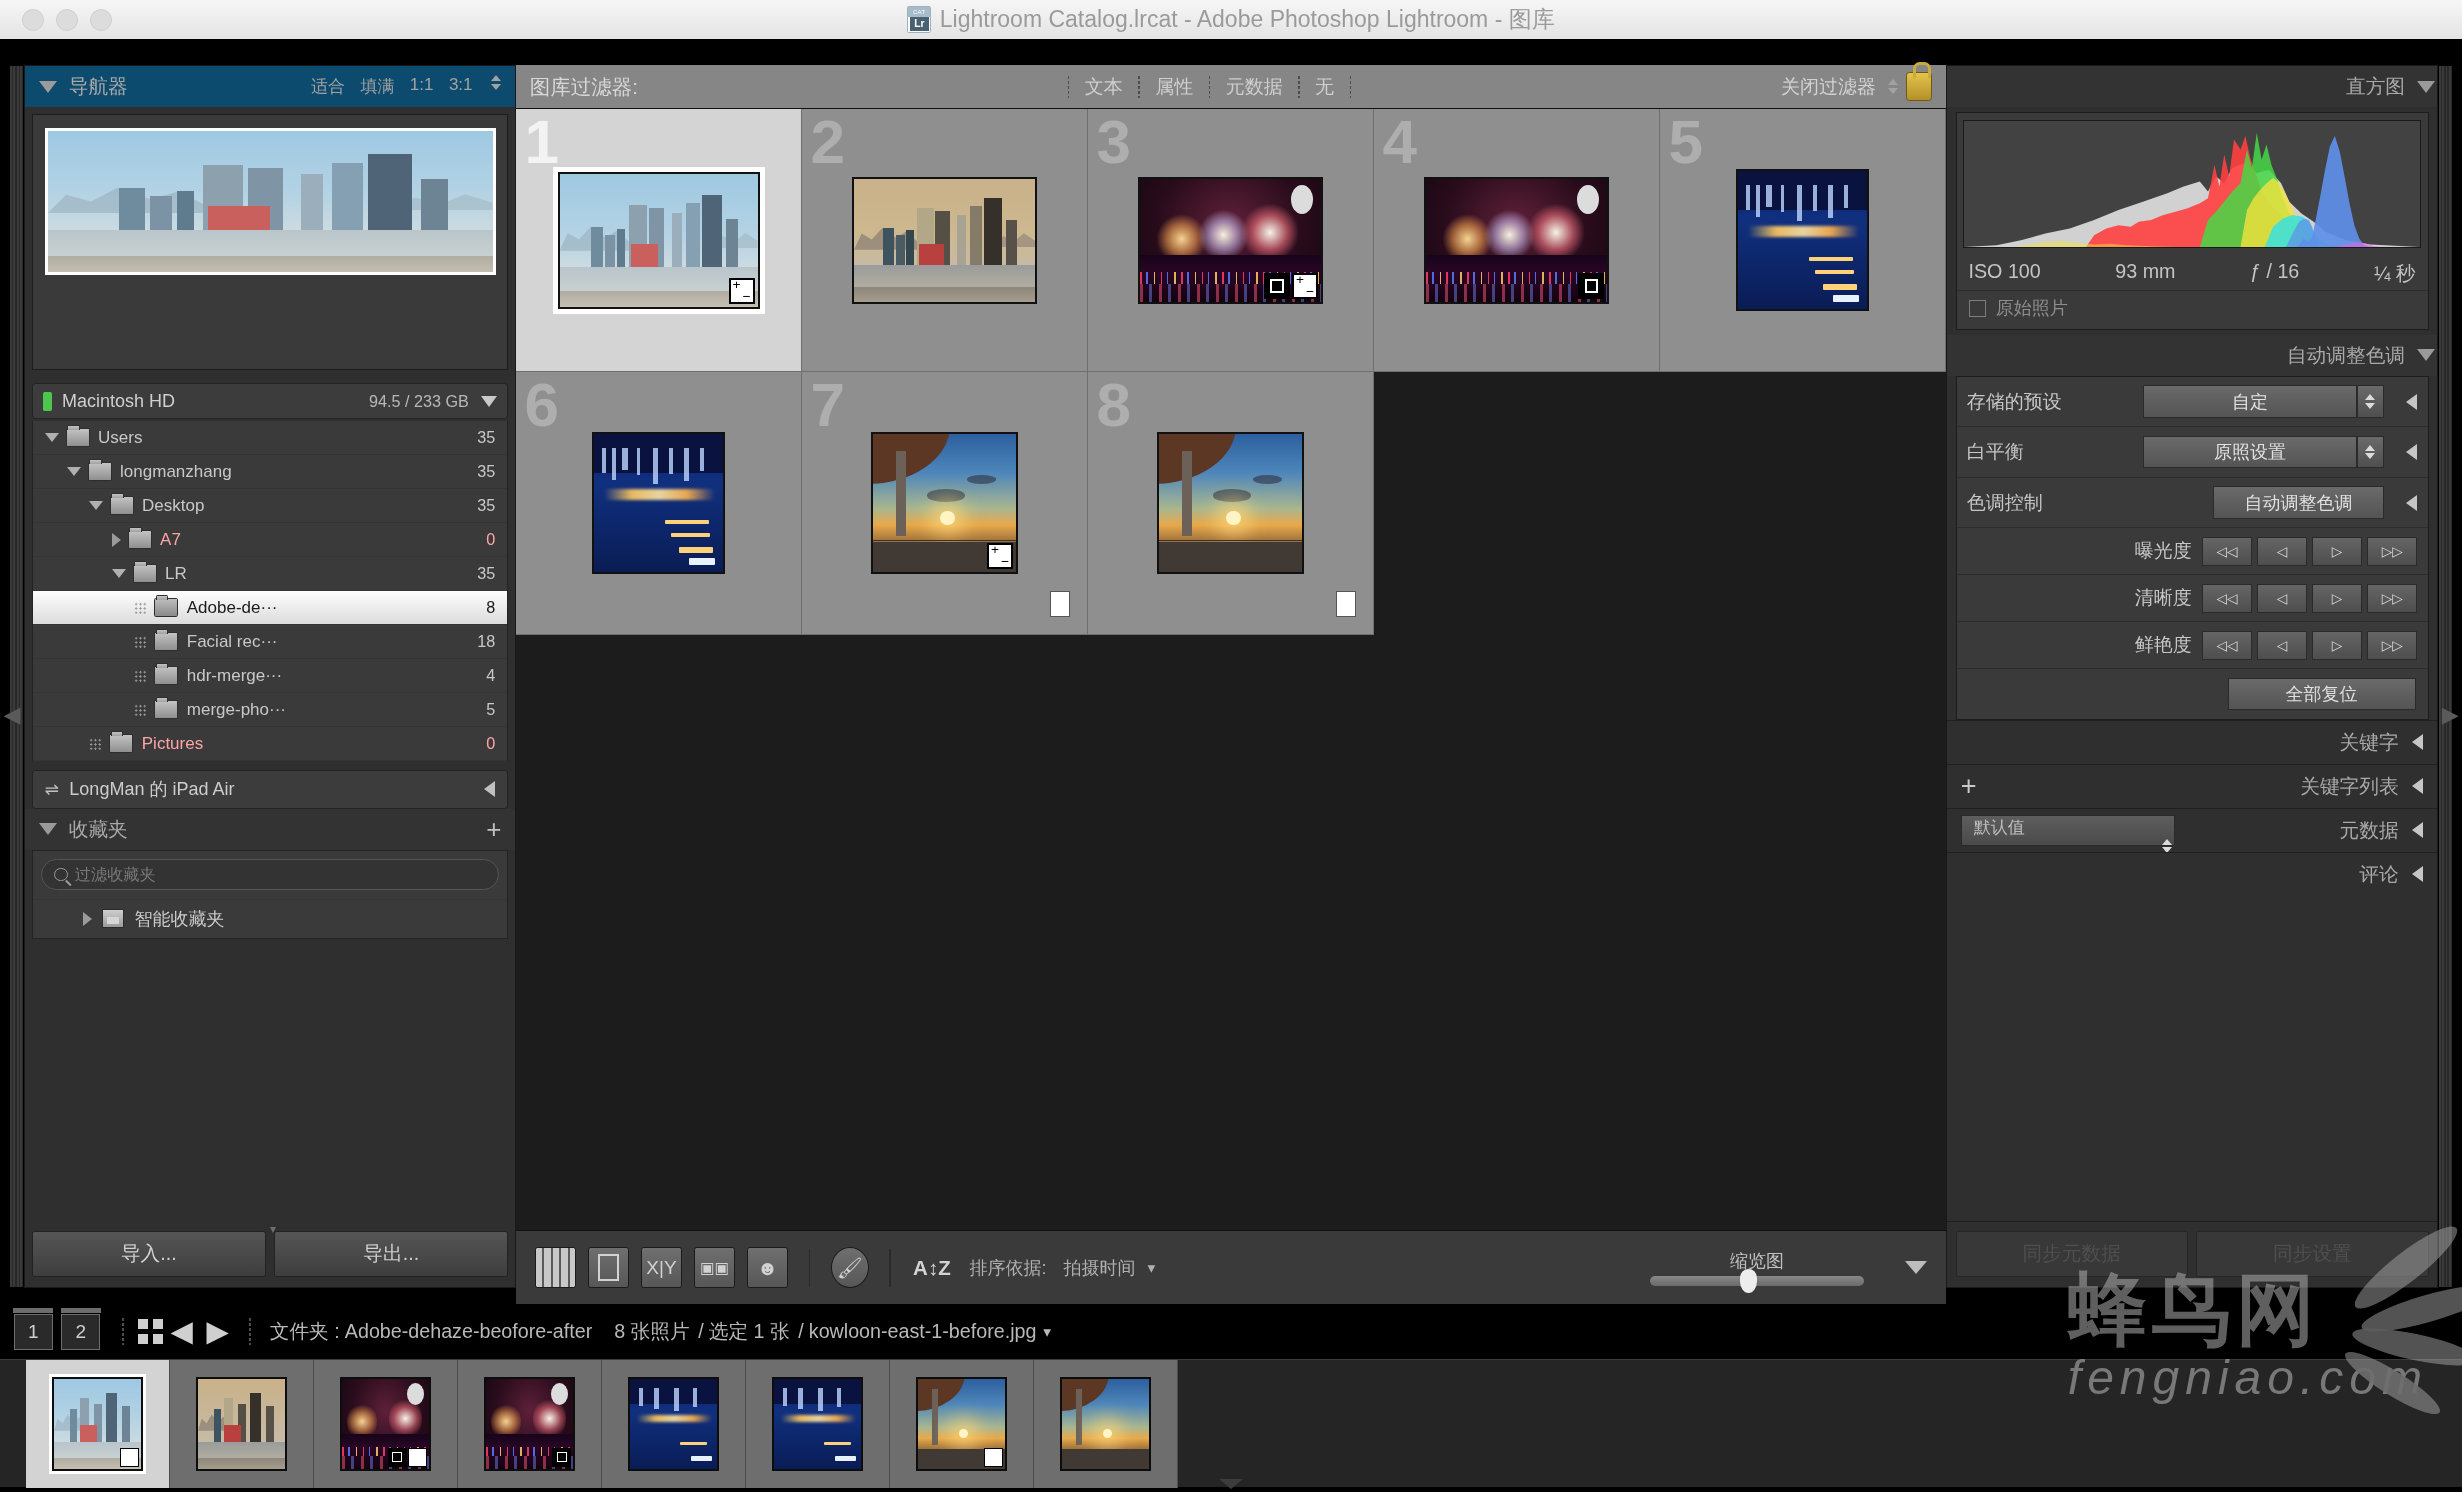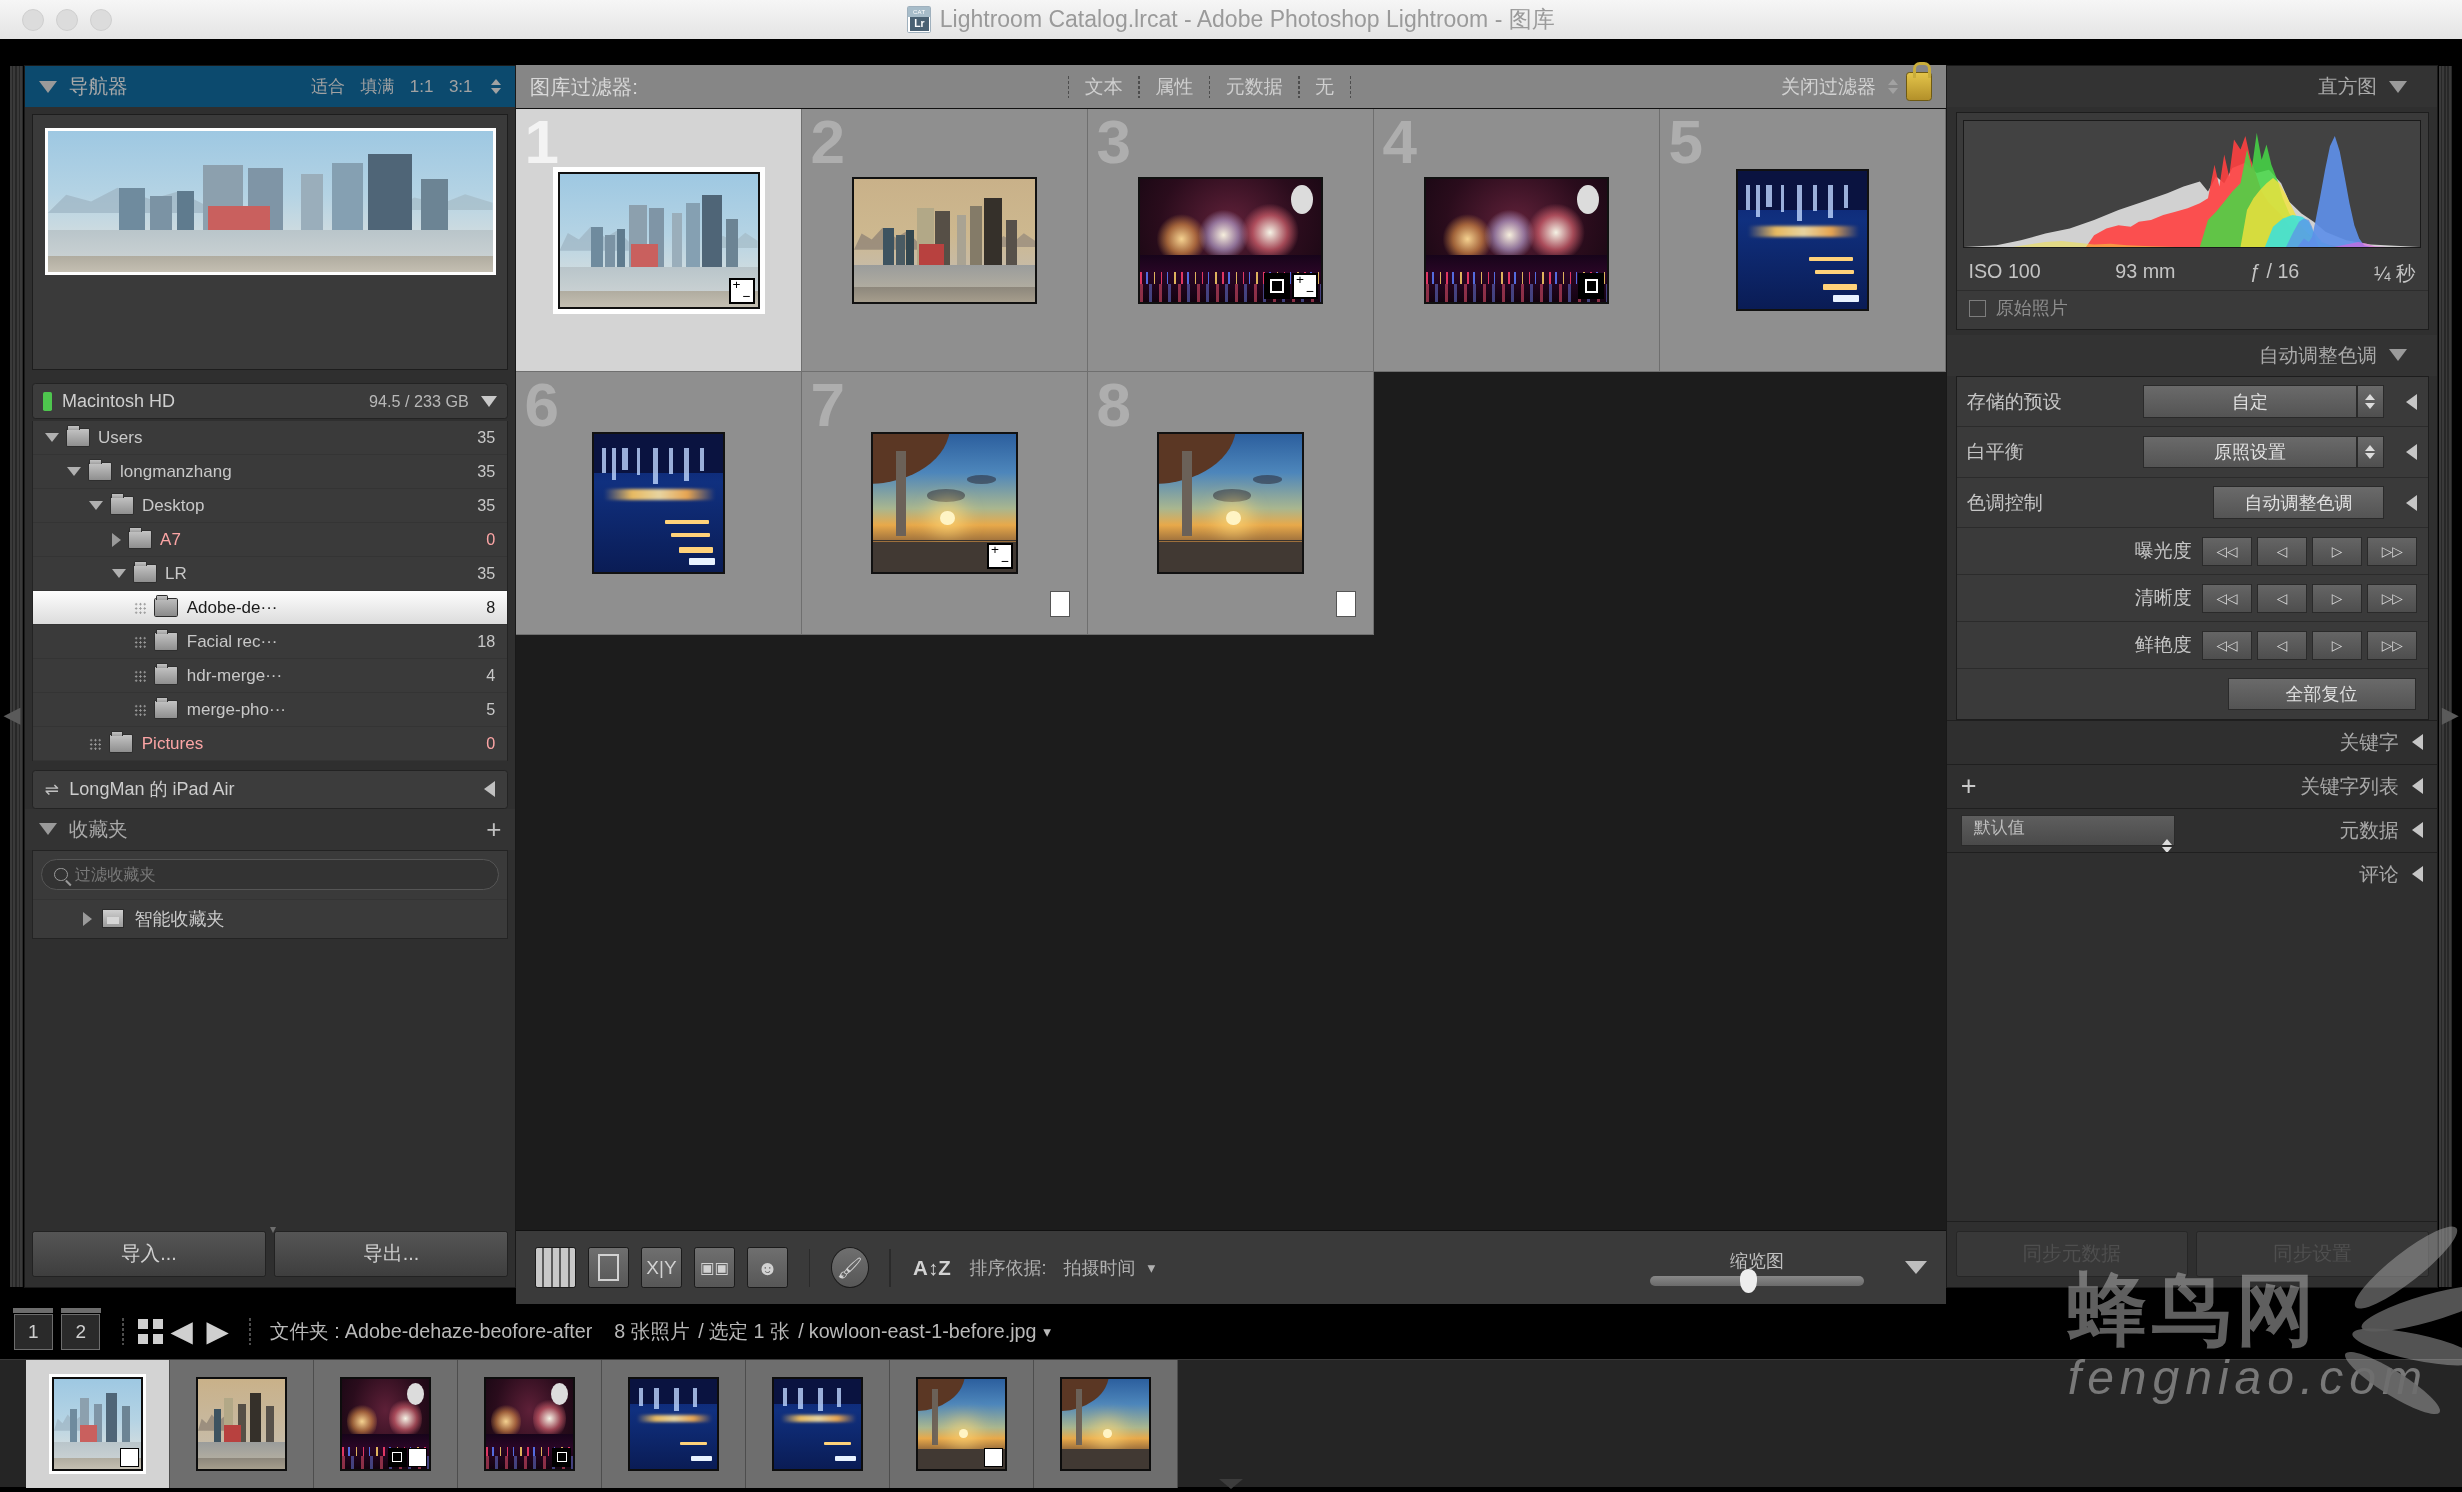--- a/index.html
+++ b/index.html
@@ -29,21 +29,21 @@
   .leftpanel { width:525px; background:#2f2f2f; margin:26px 0 0 24px; height:1223px;
       border:0.9px solid #191919; display:flex; flex-direction:column; position:relative;}
   .lp-grip { position:absolute; left:-15.4px; top:0; width:13.7px; height:100%;
       background:repeating-linear-gradient(90deg,#3a3a3a 0 1.7px,#282828 1.7px 3.4px); }
 
   .panel-header { height:41px; display:flex; align-items:center; padding:0 13.7px;
       background:#0c4a6e; color:#a9a9a9; font-size:19.7px; }
   .panel-header .tri { width:0;height:0; border-left:9.4px solid transparent; border-right:9.4px solid transparent;
       border-top:12px solid #9a9a9a; margin-right:12px; }
   .panel-header .ttl { flex:1; }
-  .nav-zooms { display:flex; gap:15.4px; font-size:17px; color:#a2a2a2; align-items:center; }
+  .nav-zooms { display:flex; gap:15.4px; font-size:17px; color:#a2a2a2; align-items:flex-start; }
   .updown { display:flex; flex-direction:column; gap:2.6px; margin-left:3.4px;}
   .updown i { width:0;height:0;border-left:5.1px solid transparent;border-right:5.1px solid transparent; }
   .updown i.u { border-bottom:6px solid #a2a2a2; }
   .updown i.d { border-top:6px solid #a2a2a2; }
 
   .navbox { margin:6.8px; background:#3a3a3a; border:0.9px solid #1d1d1d; height:256px;
       display:flex; align-items:flex-start; justify-content:center; }
   .navimg { margin-top:13.7px; width:451px; height:147px; border:3.4px solid #fff; position:relative; overflow:hidden;}
 
   
@@ -180,21 +180,21 @@
   .thumbslider .cap { font-size:18px; color:#c0c0c0;}
   .slider { width:214px; height:10.3px; background:linear-gradient(#888,#6a6a6a); border-radius:5.1px; position:relative;}
   .slider .knob { position:absolute; left:42%; top:-6.8px; width:17px; height:24px; background:#ededed; border-radius:8.5px 8.5px 50% 50%;}
   .tb-caret { width:0;height:0;border-left:11px solid transparent;border-right:11px solid transparent;border-top:13.7px solid #bdbdbd; margin-left:8.5px;}
 
   
   .rightpanel { width:525px; background:#2f2f2f; margin:26px 24px 0 0; height:1223px; border:0.9px solid #191919;
       display:flex; flex-direction:column; position:relative;}
   .rp-grip { position:absolute; right:-15.4px; top:0; width:13.7px; height:100%;
       background:repeating-linear-gradient(90deg,#3a3a3a 0 1.7px,#282828 1.7px 3.4px); }
-  .rp-hdr { height:41px; display:flex; align-items:center; justify-content:flex-end; gap:12px; padding:0 30px;
+  .rp-hdr { height:41px; display:flex; align-items:center; justify-content:flex-end; gap:12px; padding:0 2px;
       background:#333; font-size:19.7px; color:#a9a9a9;}
   .rp-hdr .tri { width:0;height:0;border-left:9.4px solid transparent;border-right:9.4px solid transparent;border-top:12px solid #9a9a9a;}
 
   .histbox { margin:5.1px 8.5px; background:#3a3a3a; border:0.9px solid #1d1d1d; }
   .histcanvas { height:128px; margin:6.8px; background:#424242; border:0.9px solid #1a1a1a; position:relative; overflow:hidden;}
   .exif { display:flex; justify-content:space-between; padding:5.1px 12px 3.4px; font-size:19.7px; color:#c4c4c4;}
   .orig { display:flex; align-items:center; gap:10.3px; padding:5.1px 12px 8.5px; font-size:18px; color:#8d8d8d; border-top:0.9px solid #2d2d2d;}
   .chk { width:17px;height:17px;border:1.7px solid #7d7d7d;}
 
   .qd-box { margin:0 8.5px; background:#3a3a3a; border:0.9px solid #1d1d1d; }

